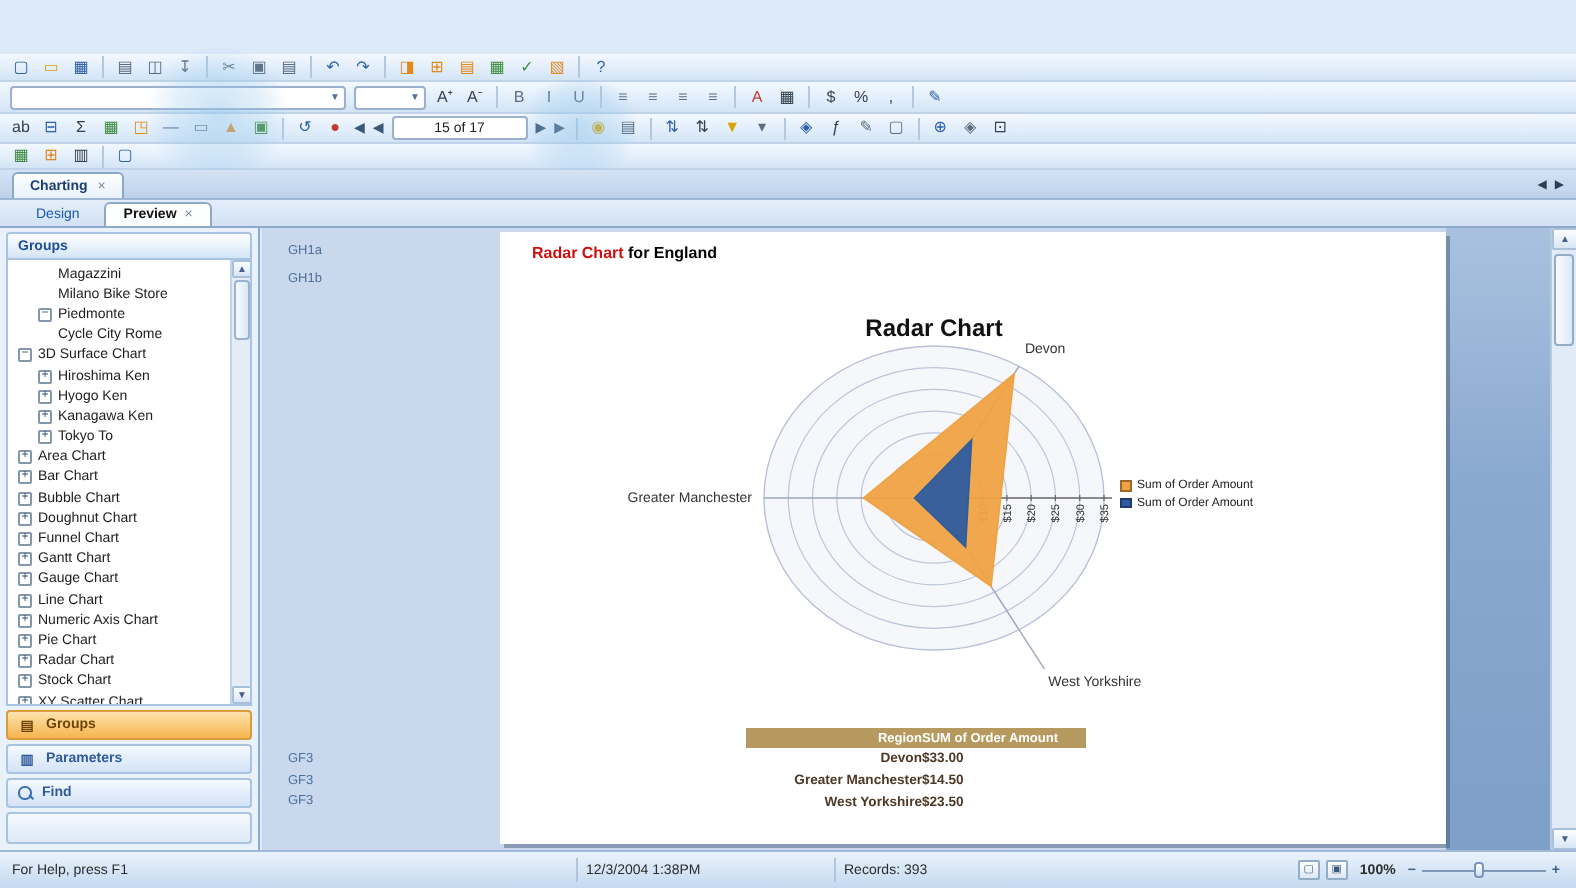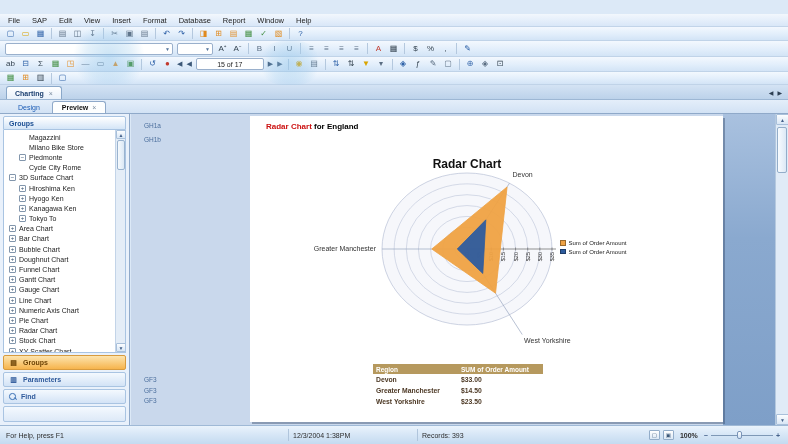--- a/index.html
+++ b/index.html
@@ -99,21 +99,21 @@
     background:linear-gradient(180deg,#a9c1df 0%,#8aa9cf 40%,#7e9fc8 100%); }
   .vscroll { position:absolute; right:0; top:0; width:13px; height:311px; background:#e0ebf7; border-left:1px solid #b5c9df; }
   .vsbtn { position:absolute; left:0; width:13px; height:11px; text-align:center; font-size:5px; line-height:11px; color:#44618a;
     background:linear-gradient(180deg,#fbfdff,#d8e6f5); border:1px solid #a9c0da; border-radius:1px; }
   .vsthumb { position:absolute; left:1px; top:13px; width:10px; height:46px;
     background:linear-gradient(90deg,#f8fbfe,#dce9f6); border:1px solid #93adc9; border-radius:2px; }
   .ghlabel { position:absolute; font-size:6.5px; color:#4c6f9d; }
 
   
   .page { position:absolute; left:119px; top:2px; width:473px; height:306px; background:#fff;
-    box-shadow:2px 2px 0 rgba(60,80,110,.45); }
+    box-shadow:2px 2px 0 rgba(60,80,110,.45);text-align:right; }
   .reporttitle { position:absolute; left:16px; top:6px; font-size:8px; font-weight:bold; color:#000; }
   .reporttitle .red { color:#cc1111; }
   #radar-svg { position:absolute; left:0; top:0; width:473px; height:306px; pointer-events:none; }
   .legend { position:absolute; left:310px; top:124px; display:flex; flex-direction:column; gap:2.5px; }
   .legend-row { display:flex; align-items:center; gap:3px; font-size:6px; color:#222; }
   .swatch { width:5.5px; height:5.5px; border:1px solid rgba(0,0,0,.35); flex:none; }
 
   
   .dtable { position:absolute; left:123px; top:248px; width:170px; }
   .dt-head { display:flex; background:#b6995e; color:#fff; font-weight:bold; font-size:6.5px; height:10px; align-items:center; }
@@ -138,32 +138,20 @@
   .zhandle { position:absolute; left:26px; top:1px; width:5px; height:8px; background:linear-gradient(180deg,#fdfefe,#cfe0f2);
     border:1px solid #7a94b8; border-radius:2px; }
   .zminus,.zplus { font-size:7px; color:#44618a; font-weight:bold; }
 </style>
 </head>
 <body>
 
 <div class="window">
 
 
-  <div class="menubar" id="menubar">
-      <span class="menuitem">File</span>
-      <span class="menuitem">SAP</span>
-      <span class="menuitem">Edit</span>
-      <span class="menuitem">View</span>
-      <span class="menuitem">Insert</span>
-      <span class="menuitem">Format</span>
-      <span class="menuitem">Database</span>
-      <span class="menuitem">Report</span>
-      <span class="menuitem">Window</span>
-      <span class="menuitem">Help</span>
-    </div>
 
   <div class="tbrow" id="tb1">
       <span class="tb-icon tone-blue">▢</span>
       <span class="tb-icon tone-yellow">▭</span>
       <span class="tb-icon tone-blue">▦</span>
       <span class="tb-sep"></span>
       <span class="tb-icon tone-gray">▤</span>
       <span class="tb-icon tone-gray">◫</span>
       <span class="tb-icon tone-gray">↧</span>
       <span class="tb-sep"></span>

